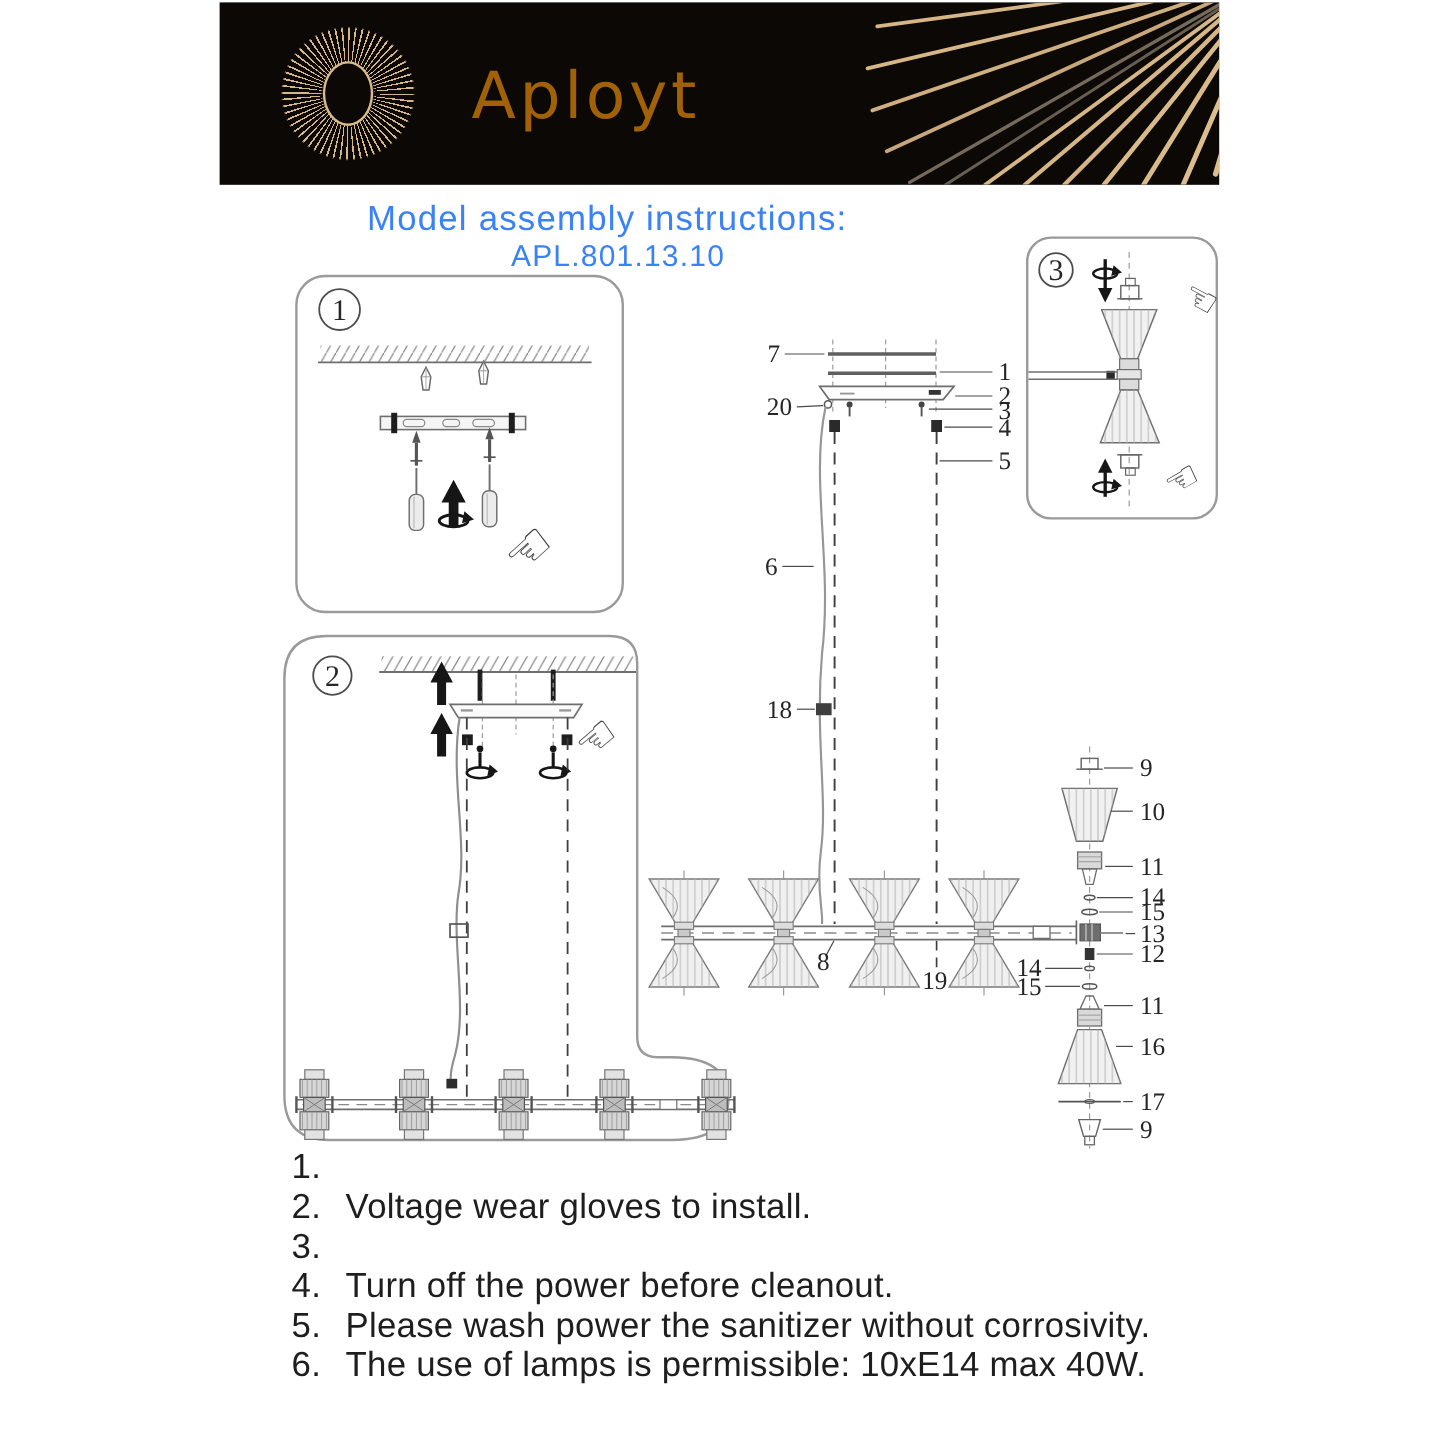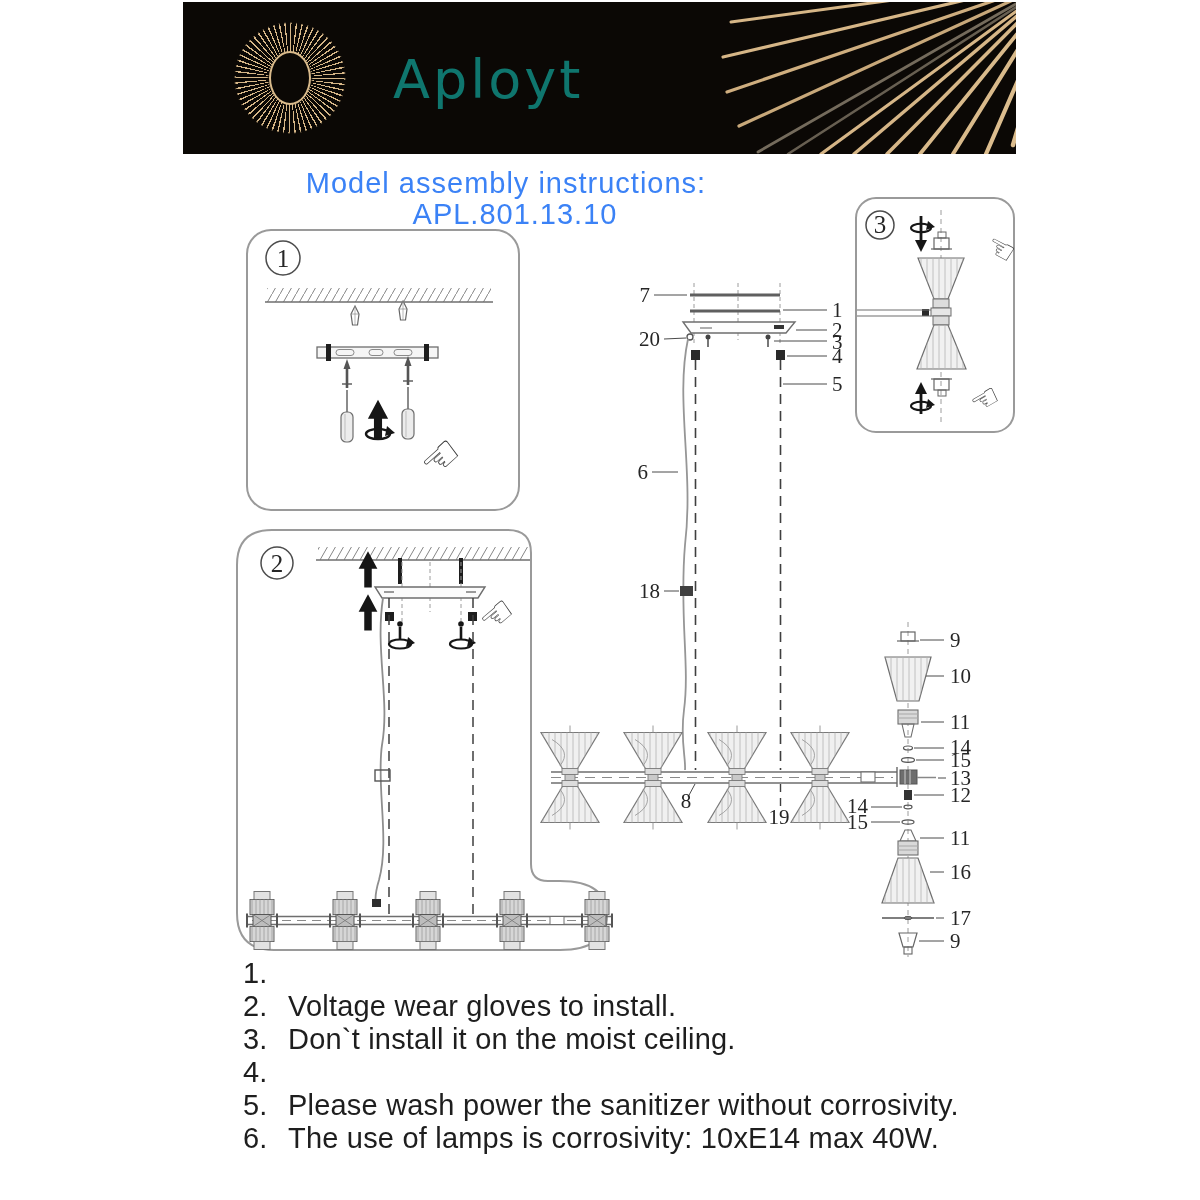--- a/index.html
+++ b/index.html
@@ -6,26 +6,26 @@
   #page{position:relative;width:1200px;height:1200px;background:#fff;overflow:hidden;
         font-family:"Liberation Sans",sans-serif;}
   
   #header{position:absolute;left:183px;top:2px;width:833px;height:152px;background:#0b0805;overflow:hidden;}
   #sunburst{position:absolute;left:49px;top:18px;width:116px;height:116px;border-radius:50%;
             background:repeating-conic-gradient(#d6b687 0deg 1.6deg, transparent 1.6deg 6deg);
             -webkit-mask:radial-gradient(circle,transparent 0 21px,#000 23px 54px,transparent 56px);
             mask:radial-gradient(circle,transparent 0 21px,#000 23px 54px,transparent 56px);}
   #eclipse{position:absolute;left:86px;top:49px;width:42px;height:54px;border-radius:50%;
            background:#0b0805;border:2px solid #d9ba8b;box-sizing:border-box;}
-  #brand{position:absolute;left:210px;top:46px;font-size:54px;letter-spacing:3px;color:#0f766e;
+  #brand{position:absolute;left:210px;top:46px;font-size:54px;letter-spacing:3px;color:#a16207;
          font-family:"DejaVu Sans",sans-serif;font-weight:400;}
   
   #titleblock{position:absolute;left:0;top:168px;width:1012px;text-align:center;color:#3b82f6;}
   #titleblock .t1{font-size:29px;letter-spacing:1px;line-height:31px;}
-  #titleblock .t2{font-size:29px;letter-spacing:1px;line-height:31px;margin-left:18px;}
+  #titleblock .t2{font-size:25px;letter-spacing:1px;line-height:31px;margin-left:18px;}
   
   #diag{position:absolute;left:0;top:0;width:1200px;height:1200px;}
   .lbl{font-family:"Liberation Serif",serif;font-size:21px;fill:#262626;}
   .step{font-family:"Liberation Serif",serif;font-size:25px;fill:#262626;text-anchor:middle;}
   .hand{font-family:"DejaVu Sans",sans-serif;fill:#3c3c3c;}
   
   #instructions{position:absolute;left:243px;top:957px;width:900px;color:#1e1e1e;
                 font-size:29px;letter-spacing:0.2px;}
   #instructions .row{display:flex;height:33px;line-height:33px;}
   #instructions .num{width:45px;flex:none;}
@@ -392,28 +392,28 @@
   <div id="instructions">
     <div class="row">
       <span class="num">1.</span>
     </div>
     <div class="row">
       <span class="num">2.</span>
       <span class="txt">Voltage wear gloves to install.</span>
     </div>
     <div class="row">
       <span class="num">3.</span>
-      <span class="txt">Don`t install it on the moist ceiling.</span>
     </div>
     <div class="row">
       <span class="num">4.</span>
+      <span class="txt">Turn off the power before cleanout.</span>
     </div>
     <div class="row">
       <span class="num">5.</span>
       <span class="txt">Please wash power the sanitizer without corrosivity.</span>
     </div>
     <div class="row">
       <span class="num">6.</span>
-      <span class="txt">The use of lamps is corrosivity: 10xE14 max 40W.</span>
+      <span class="txt">The use of lamps is permissible: 10xE14 max 40W.</span>
     </div>
   </div>
 
 </div>
 
 </body></html>

